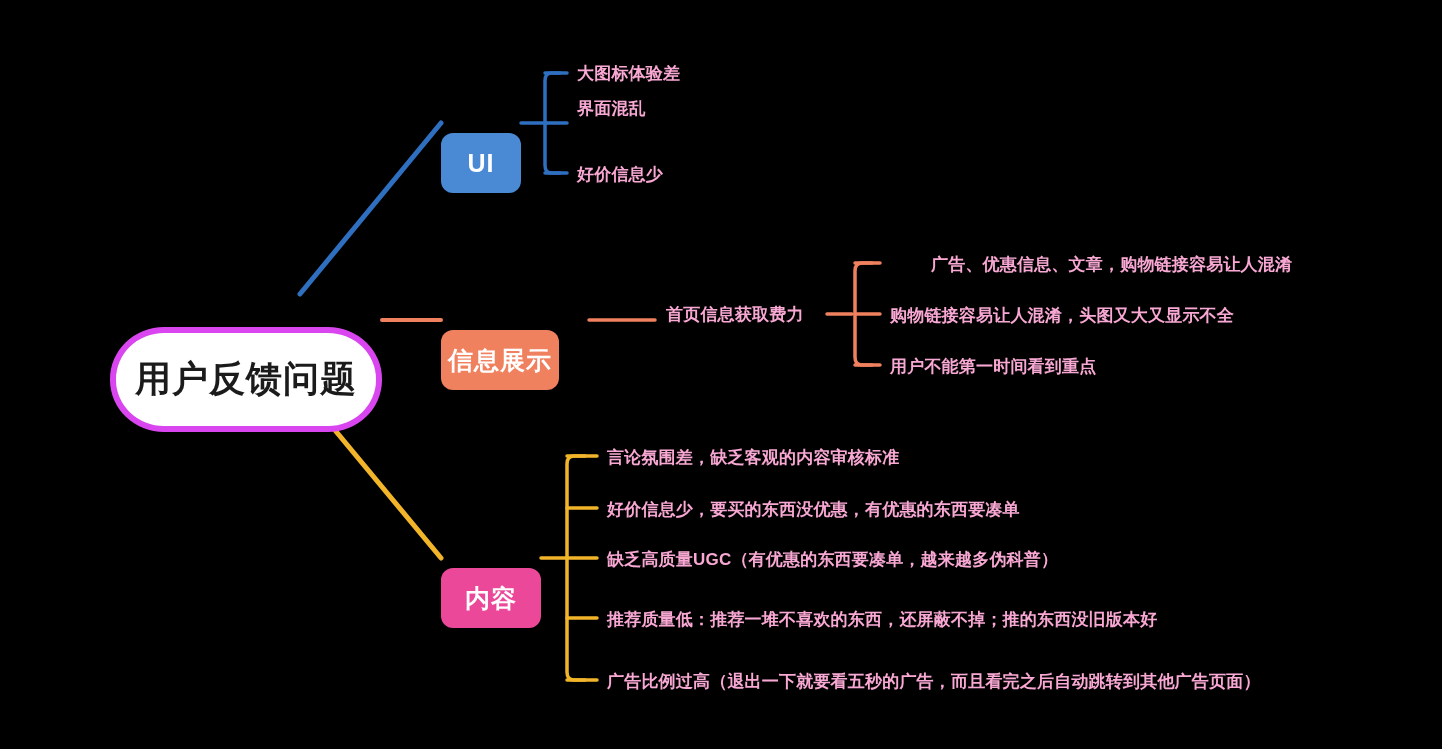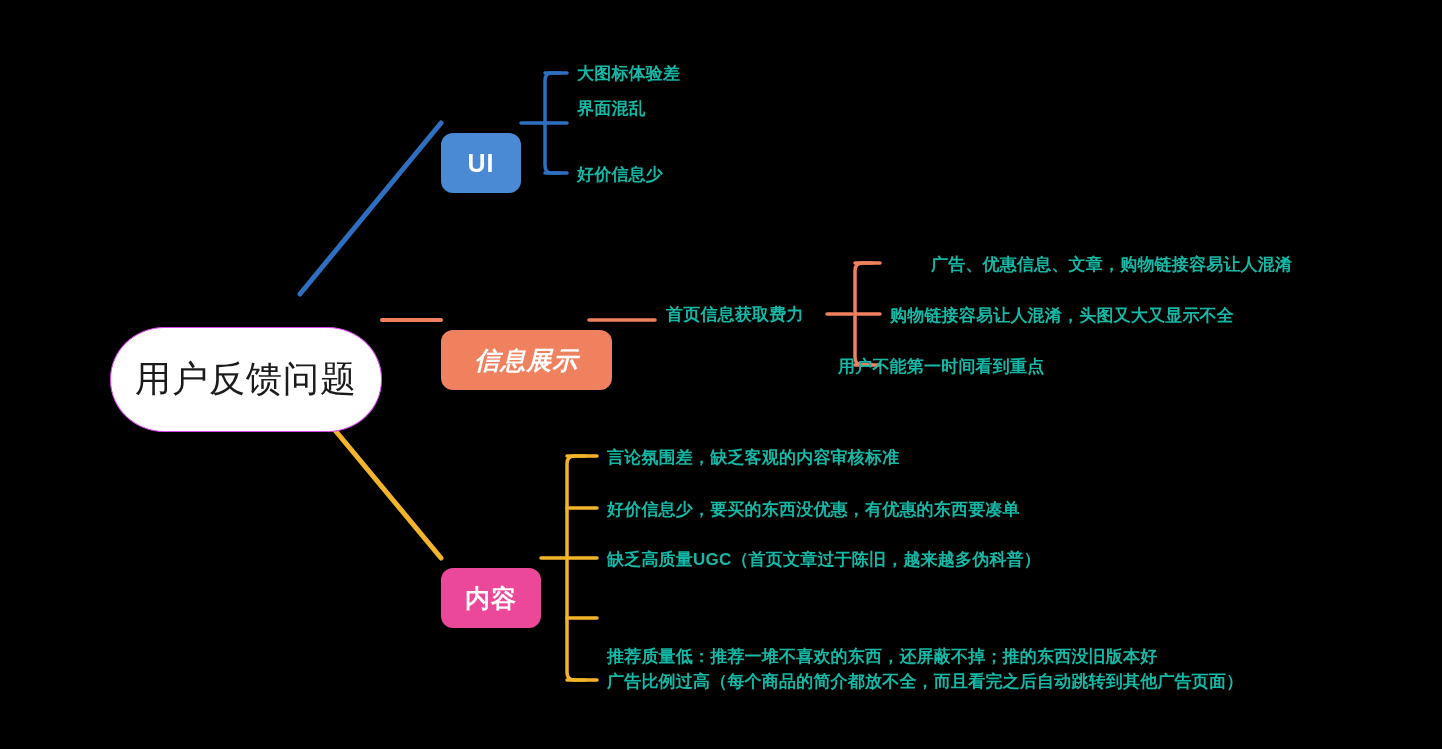--- a/index.html
+++ b/index.html
@@ -34,61 +34,60 @@
     white-space: nowrap;
     margin-top: 40px;
   }
   
   #root-node {
     left: 110px;
     top: 287px;
     width: 272px;
     height: 105px;
     background: #ffffff;
-    border: 1px solid #d946ef;
+    border: 6px solid #d946ef;
     border-radius: 54px / 52px;
     color: #1b1b1b;
     font-size: 36px;
-    font-weight: 400;
+    font-weight: 700;
     letter-spacing: 1px;
   }
   
   .branch-node {
     border-radius: 12px;
     color: #ffffff;
     font-size: 25px;
     font-weight: 700;
     letter-spacing: 1px;
   }
   #branch-node-ui {
     left: 441px;
     top: 93px;
     width: 80px;
     height: 60px;
     background: #4a8ad4;
   }
   #branch-node-info {
     left: 441px;
     top: 290px;
-    width: 171px;
+    width: 118px;
     height: 60px;
     background: #f0815f;
-    font-style: italic;
   }
   #branch-node-content {
     left: 441px;
     top: 528px;
     width: 100px;
     height: 60px;
     background: #ec4899;
   }
   
   .leaf-label {
     position: absolute;
-    color: #14b8a6;
+    color: #f9a8d4;
     font-size: 17px;
     font-weight: 700;
     white-space: nowrap;
     letter-spacing: 0.2px;
     transform: translateY(-50%);
   }
 </style>
 </head>
 <body>
 
@@ -142,21 +141,21 @@
   </div>
 
   <div class="leaf-label" style="left:577px; top:73px;">大图标体验差</div>
   <div class="leaf-label" style="left:577px; top:108px;">界面混乱</div>
   <div class="leaf-label" style="left:577px; top:174px;">好价信息少</div>
 
   <div class="leaf-label" style="left:666px; top:314px;text-align:center;">首页信息获取费力</div>
 
   <div class="leaf-label" style="left:890px; top:264px;margin-left:41px;">广告、优惠信息、文章，购物链接容易让人混淆</div>
   <div class="leaf-label" style="left:890px; top:315px;">购物链接容易让人混淆，头图又大又显示不全</div>
-  <div class="leaf-label" style="left:838px; top:366px;">用户不能第一时间看到重点</div>
+  <div class="leaf-label" style="left:890px; top:366px;">用户不能第一时间看到重点</div>
 
   <div class="leaf-label" style="left:607px; top:457px;">言论氛围差，缺乏客观的内容审核标准</div>
   <div class="leaf-label" style="left:607px; top:509px;">好价信息少，要买的东西没优惠，有优惠的东西要凑单</div>
-  <div class="leaf-label" style="left:607px; top:559px;">缺乏高质量UGC（首页文章过于陈旧，越来越多伪科普）</div>
-  <div class="leaf-label" style="left:607px; top:619px;margin-top:37px;">推荐质量低：推荐一堆不喜欢的东西，还屏蔽不掉；推的东西没旧版本好</div>
-  <div class="leaf-label" style="left:607px; top:681px;">广告比例过高（每个商品的简介都放不全，而且看完之后自动跳转到其他广告页面）</div>
+  <div class="leaf-label" style="left:607px; top:559px;">缺乏高质量UGC（有优惠的东西要凑单，越来越多伪科普）</div>
+  <div class="leaf-label" style="left:607px; top:619px;">推荐质量低：推荐一堆不喜欢的东西，还屏蔽不掉；推的东西没旧版本好</div>
+  <div class="leaf-label" style="left:607px; top:681px;">广告比例过高（退出一下就要看五秒的广告，而且看完之后自动跳转到其他广告页面）</div>
 
 </div>
 
 </body></html>

